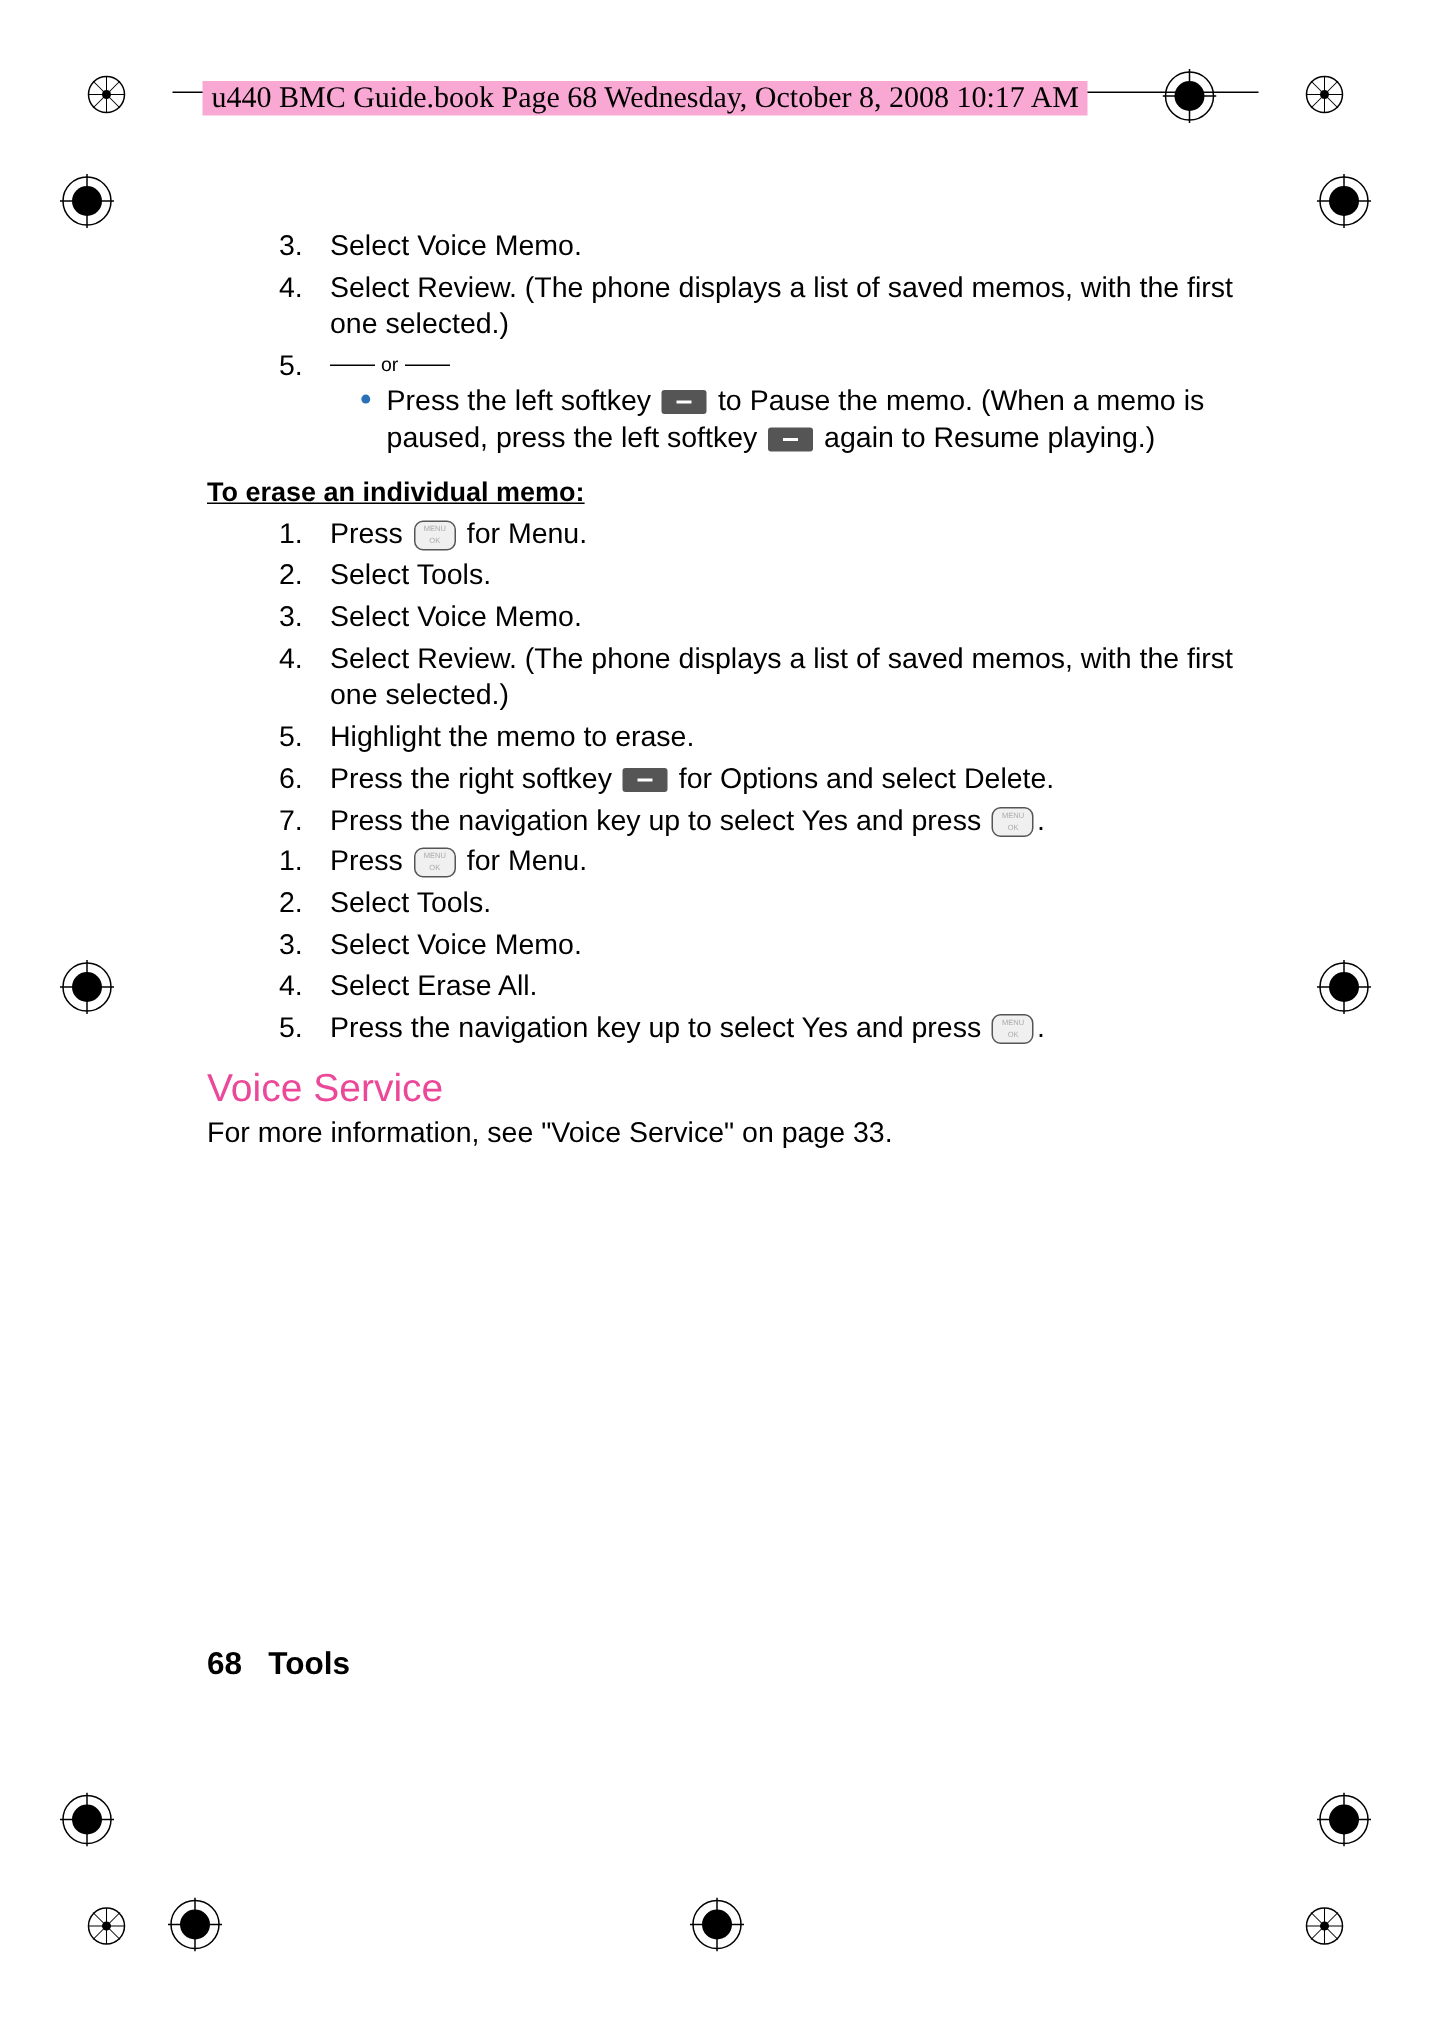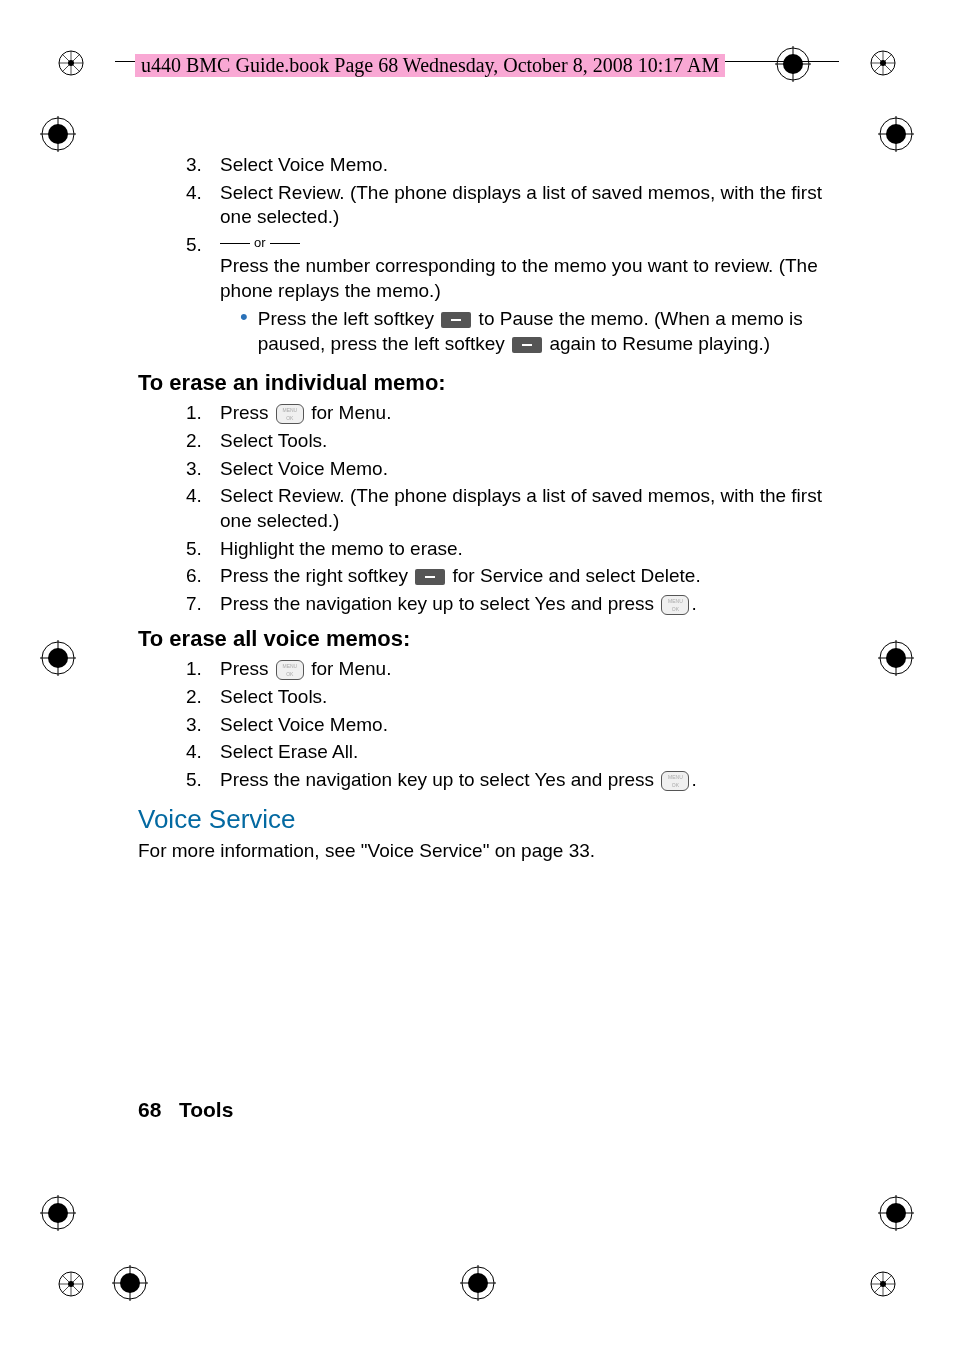--- a/index.html
+++ b/index.html
@@ -45,23 +45,23 @@
     left: 138px;
     width: 700px;
     font-size: 19px;
     line-height: 1.3;
   }
   .ol { margin: 0; padding: 0; list-style: none; }
   .li { display: flex; margin: 3px 0 3px 48px; }
   .li .num { width: 34px; flex: 0 0 34px; }
   .li .txt { flex: 1; }
   .bold { font-weight: normal; }
-  .sub-heading { font-weight: bold; margin: 8px 0 4px 0; font-size: 22px; }
+  .sub-heading { font-weight: bold; margin: 8px 0 4px 0; font-size: 18px; text-decoration: underline; }
   .section-title {
-    color: #0369a1;
+    color: #ec4899;
     font-size: 26px;
     margin: 10px 0 2px 0;
     font-weight: 400;
   }
   .or-rule {
     display: flex;
     align-items: center;
     margin: 2px 0;
   }
   .or-rule .line { border-top: 1px solid #000; width: 30px; }
@@ -243,21 +243,20 @@
       <div class="txt"><span>Select </span><span class="bold">Review</span><span>. (The phone displays a list of saved memos, with the first one selected.)</span></div>
     </div>
     <div class="li">
       <div class="num">5.</div>
       <div class="txt">
         <div class="or-rule">
             <span class="line"></span>
             <span class="t">or</span>
             <span class="line"></span>
           </div>
-        <div>Press the number corresponding to the memo you want to review. (The phone replays the memo.)</div>
         <div class="bullet-li">
           <span class="bullet-dot">•</span>
           <span><span>Press the left softkey </span><span class="softkey-icon"></span><span> to </span><span class="bold">Pause</span><span> the memo. (When a memo is paused, press the left softkey </span><span class="softkey-icon"></span><span> again to </span><span class="bold">Resume</span><span> playing.)</span></span>
         </div>
       </div>
     </div>
   </div>
 
   <div class="sub-heading">To erase an individual memo:</div>
   <div class="ol">
@@ -276,29 +275,28 @@
     <div class="li">
         <div class="num">4.</div>
         <div class="txt"><span>Select </span><span class="bold">Review</span><span>. (The phone displays a list of saved memos, with the first one selected.)</span></div>
       </div>
     <div class="li">
         <div class="num">5.</div>
         <div class="txt">Highlight the memo to erase.</div>
       </div>
     <div class="li">
         <div class="num">6.</div>
-        <div class="txt"><span>Press the right softkey </span><span class="softkey-icon"></span><span> for </span><span class="bold">Service</span><span> and select </span><span class="bold">Delete</span><span>.</span></div>
+        <div class="txt"><span>Press the right softkey </span><span class="softkey-icon"></span><span> for </span><span class="bold">Options</span><span> and select </span><span class="bold">Delete</span><span>.</span></div>
       </div>
     <div class="li">
         <div class="num">7.</div>
         <div class="txt"><span>Press the navigation key up to select </span><span class="bold">Yes</span><span> and press </span><span class="key-icon menu"></span><span>.</span></div>
       </div>
   </div>
 
-  <div class="sub-heading">To erase all voice memos:</div>
   <div class="ol">
     <div class="li">
         <div class="num">1.</div>
         <div class="txt"><span>Press </span><span class="key-icon menu"></span><span> for </span><span class="bold">Menu</span><span>.</span></div>
       </div>
     <div class="li">
         <div class="num">2.</div>
         <div class="txt"><span>Select </span><span class="bold">Tools</span><span>.</span></div>
       </div>
     <div class="li">

